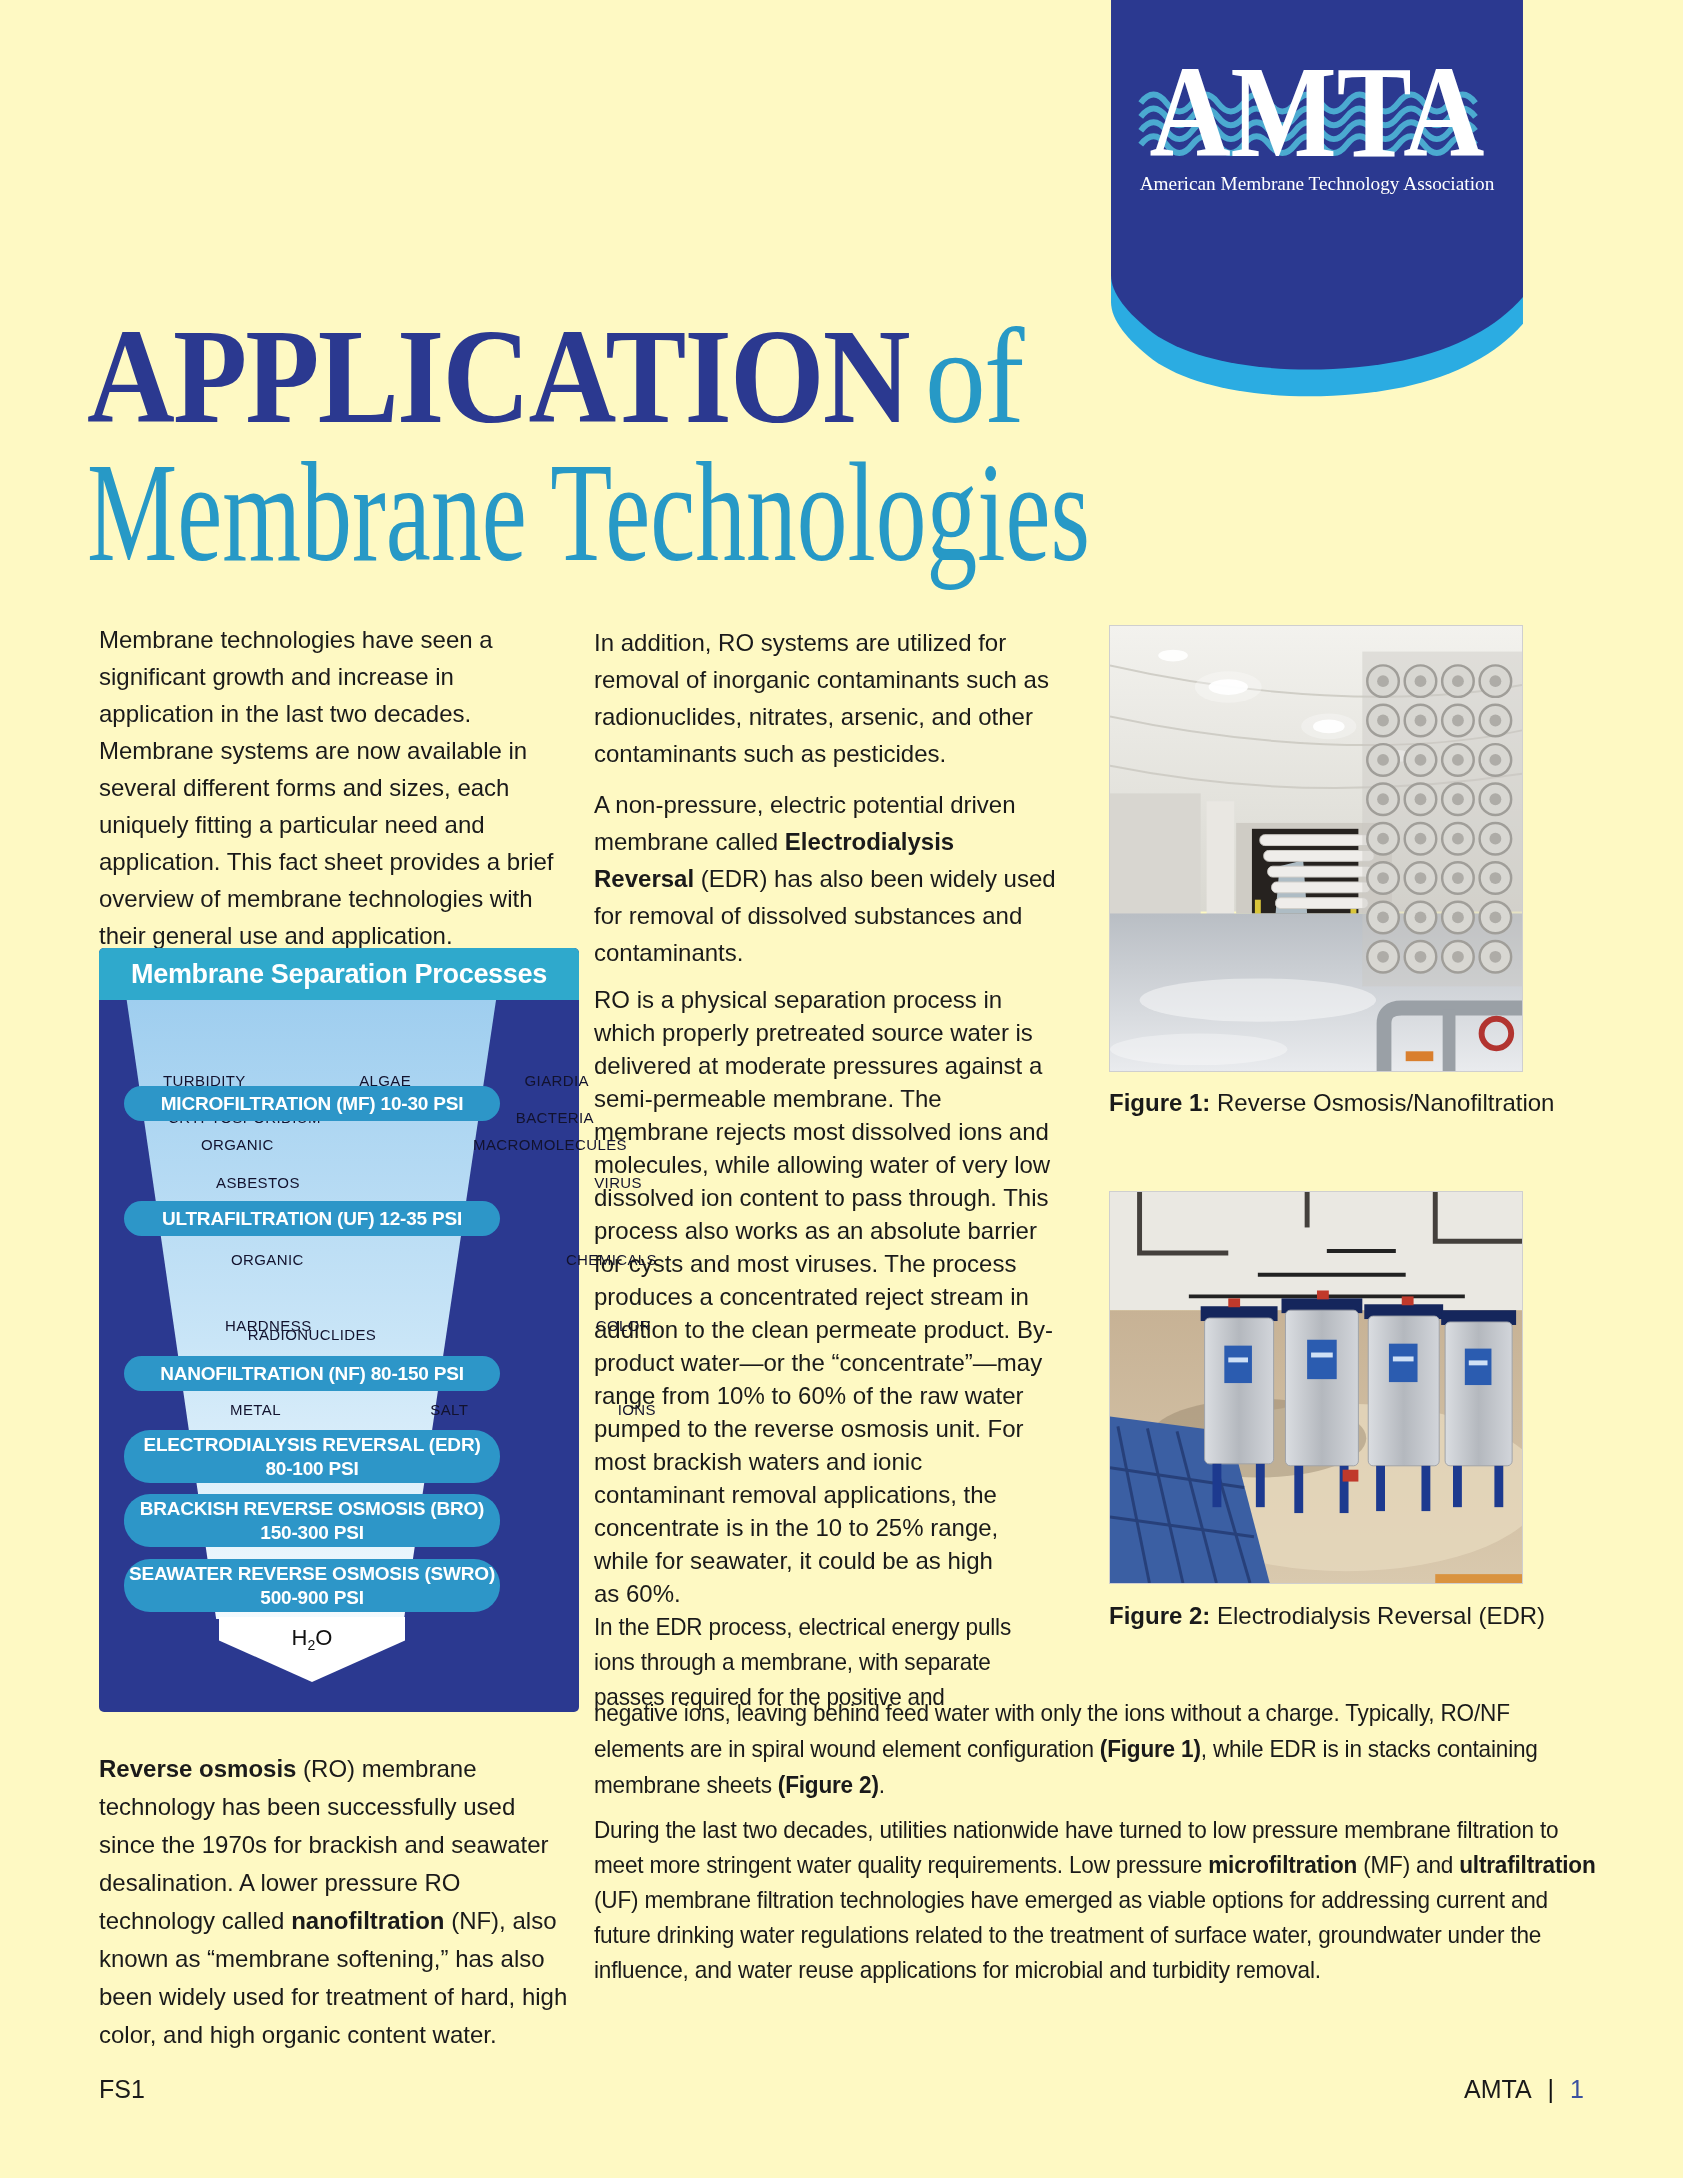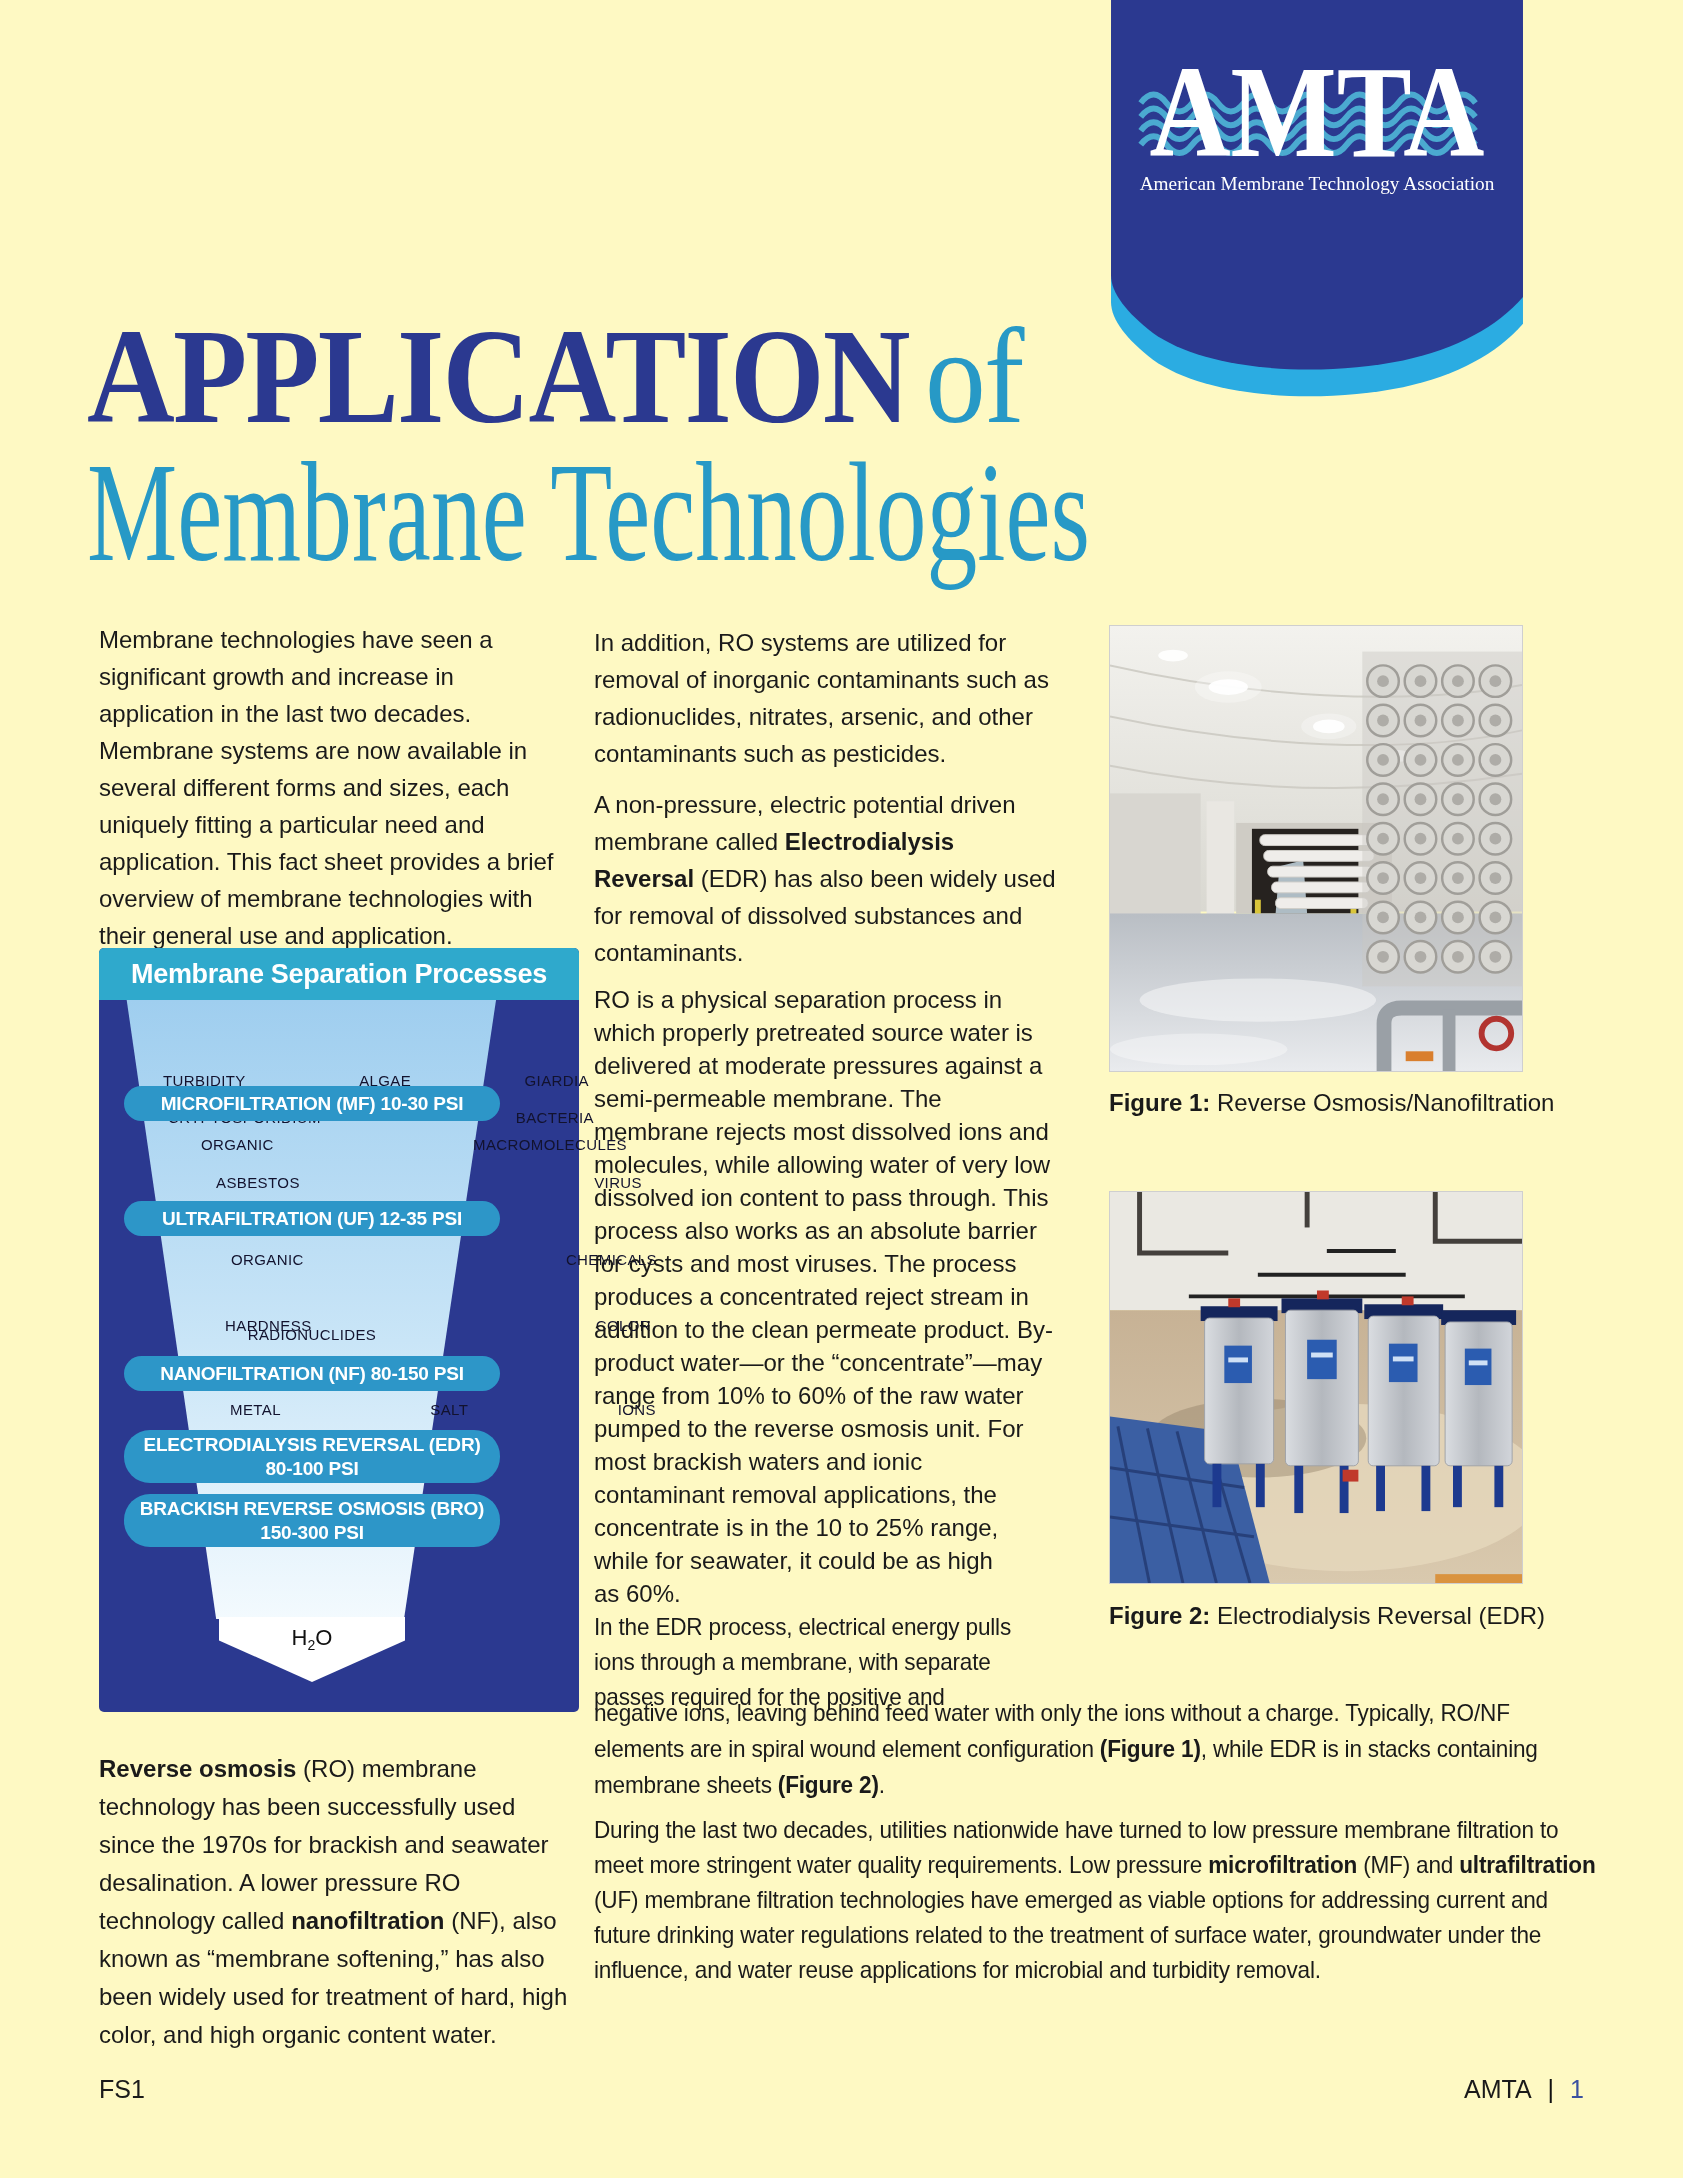--- a/index.html
+++ b/index.html
@@ -176,20 +176,24 @@
       <span>IONS</span>
     </div>
 
     <div class="pill two" style="top:482px;">
       <span>ELECTRODIALYSIS REVERSAL (EDR)</span>
       <span>80-100 PSI</span>
     </div>
     <div class="pill two" style="top:546px;">
       <span>BRACKISH REVERSE OSMOSIS (BRO)</span>
       <span>150-300 PSI</span>
+    </div>
+    <div class="pill two" style="top:611px;">
+      <span>SEAWATER REVERSE OSMOSIS (SWRO)</span>
+      <span>500-900 PSI</span>
     </div>
 
     <div class="funnel-arrow">
       <span class="h2o"><span>H</span><sub>2</sub><span>O</span></span>
     </div>
   </div>
 
   <div class="col2">
     <div class="para p1">In addition, RO systems are utilized for removal of inorganic contaminants such as radionuclides, nitrates, arsenic, and other contaminants such as pesticides.</div>
     <div class="para p2">

